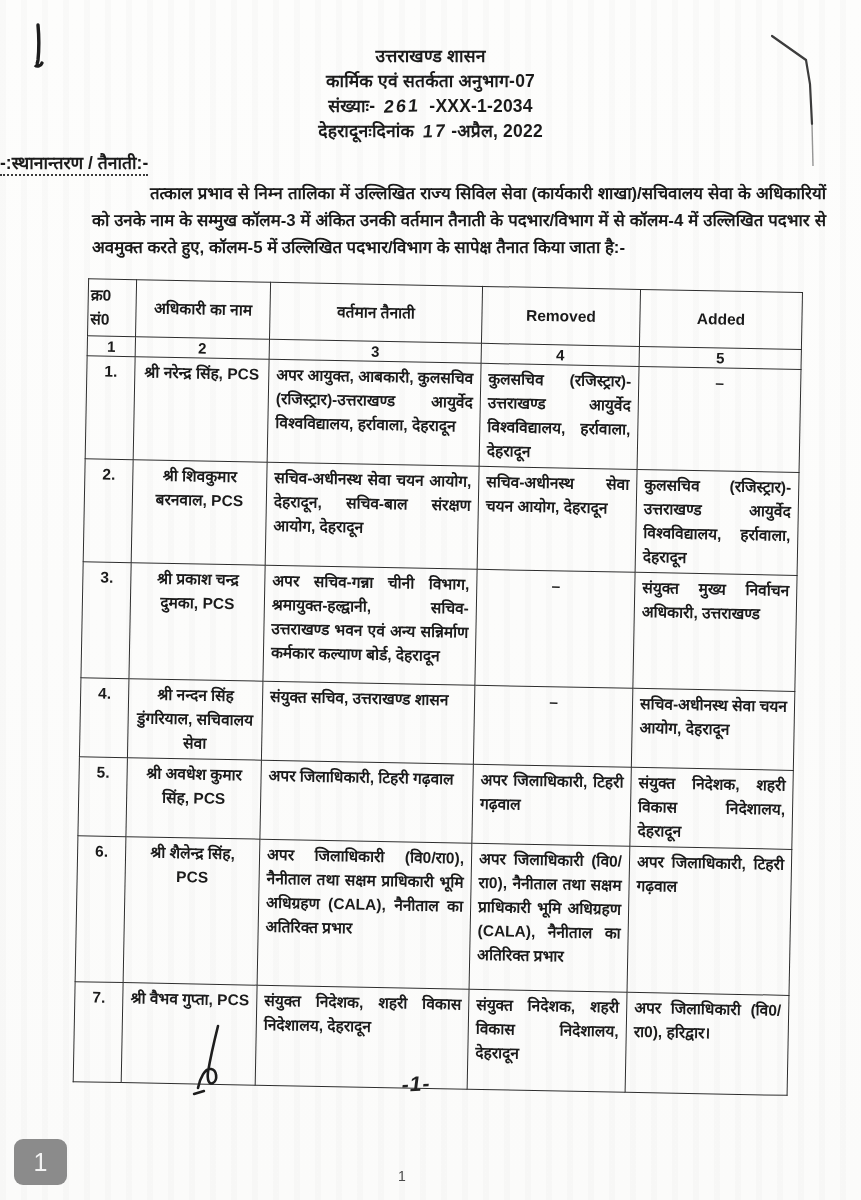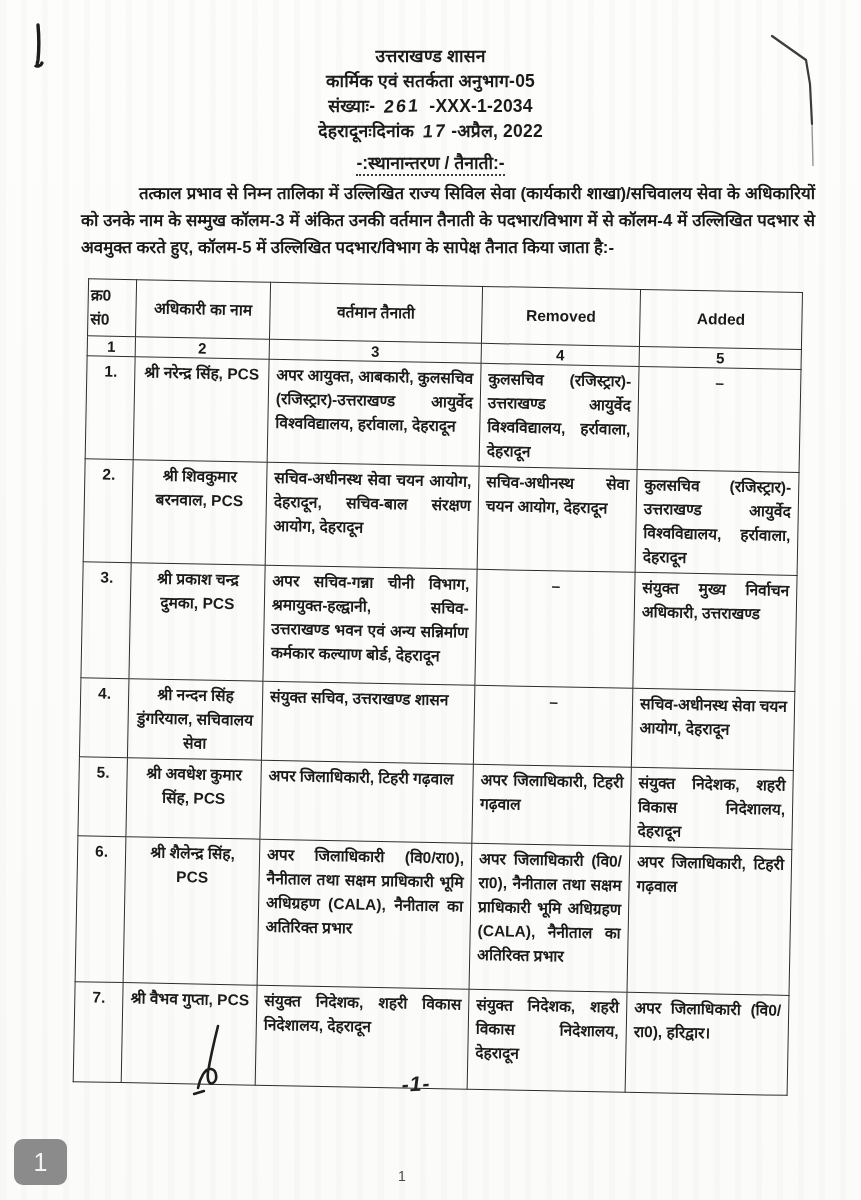--- a/index.html
+++ b/index.html
@@ -12,27 +12,27 @@
   }
   .paper {
     position:absolute; inset:0;
     background:
       repeating-linear-gradient(90deg, rgba(0,0,0,0.015) 0 6px, rgba(0,0,0,0) 6px 21px),
       linear-gradient(#fdfdfc,#fbfbfa);
   }
   .doc-header { position:absolute; top:44px; left:0; width:861px; text-align:center; }
   .doc-header .line { font-size:17.5px; font-weight:bold; line-height:25px; letter-spacing:.2px; }
   .hand { display:inline-block; transform:skewX(-8deg) rotate(-2deg); font-weight:bold; letter-spacing:2px; padding:0 4px; font-size:18px; }
-  .subject { position:absolute; top:150px; left:0; width:861px; text-align:center; }
+  .subject { position:absolute; top:150px; left:0; width:861px; }
   .subject span {
     font-size:17.5px; font-weight:bold;
     border-bottom:2px dotted #3a3a3a; padding-bottom:1px;
   }
   .intro {
-    position:absolute; top:180px; left:81px; width:734px;
+    position:absolute; top:180px; left:92px; width:734px;
     font-size:16.8px; font-weight:bold; line-height:27px;
     text-align:justify; text-indent:58px;
   }
   .table-wrap { position:absolute; top:292px; left:88px; width:714px; transform:rotate(1.1deg); transform-origin:top right; }
   table { border-collapse:collapse; width:714px; table-layout:fixed; }
   td, th { border:1.6px solid #2e2e2e; vertical-align:top; padding:3px 7px; font-size:15.5px; line-height:24px; font-weight:bold; }
   thead th { text-align:center; vertical-align:middle; padding:4px 2px; }
   .num-row td { text-align:center; padding:0 2px; line-height:19px; font-size:15px; }
   .c-sno { text-align:center; }
   .c-name { text-align:center; }
@@ -64,21 +64,21 @@
     <path d="M10,3 C11,14 11,28 10,38 C9.5,42 8,44 7,43 C9,45 13,44 14,41" fill="none" stroke="#1d1d1d" stroke-width="3.4" stroke-linecap="round"></path>
   </svg>
 
   <svg class="mark" style="left:768px;top:24px" width="80" height="160" viewBox="0 0 80 160">
     <path d="M4,12 L38,36 L42,60 L44,100" fill="none" stroke="#3c3c3c" stroke-width="2.2" stroke-linecap="round"></path>
     <path d="M44,100 L45,142" fill="none" stroke="#6a6a6a" stroke-width="1.4" opacity="0.7"></path>
   </svg>
 
   <div class="doc-header">
     <div class="line">उत्तराखण्ड शासन</div>
-    <div class="line">कार्मिक एवं सतर्कता अनुभाग-05</div>
+    <div class="line">कार्मिक एवं सतर्कता अनुभाग-07</div>
     <div class="line"><span>संख्याः-</span> <span class="hand">261</span> <span>-XXX-1-2034</span></div>
     <div class="line"><span>देहरादूनःदिनांक</span> <span class="hand">17</span><span>-अप्रैल, 2022</span></div>
   </div>
 
   <div class="subject">
     <span>-:स्थानान्तरण / तैनाती:-</span>
   </div>
 
   <p class="intro">तत्काल प्रभाव से निम्न तालिका में उल्लिखित राज्य सिविल सेवा (कार्यकारी शाखा)/सचिवालय सेवा के अधिकारियों को उनके नाम के सम्मुख कॉलम-3 में अंकित उनकी वर्तमान तैनाती के पदभार/विभाग में से कॉलम-4 में उल्लिखित पदभार से अवमुक्त करते हुए, कॉलम-5 में उल्लिखित पदभार/विभाग के सापेक्ष तैनात किया जाता है:-</p>
 

